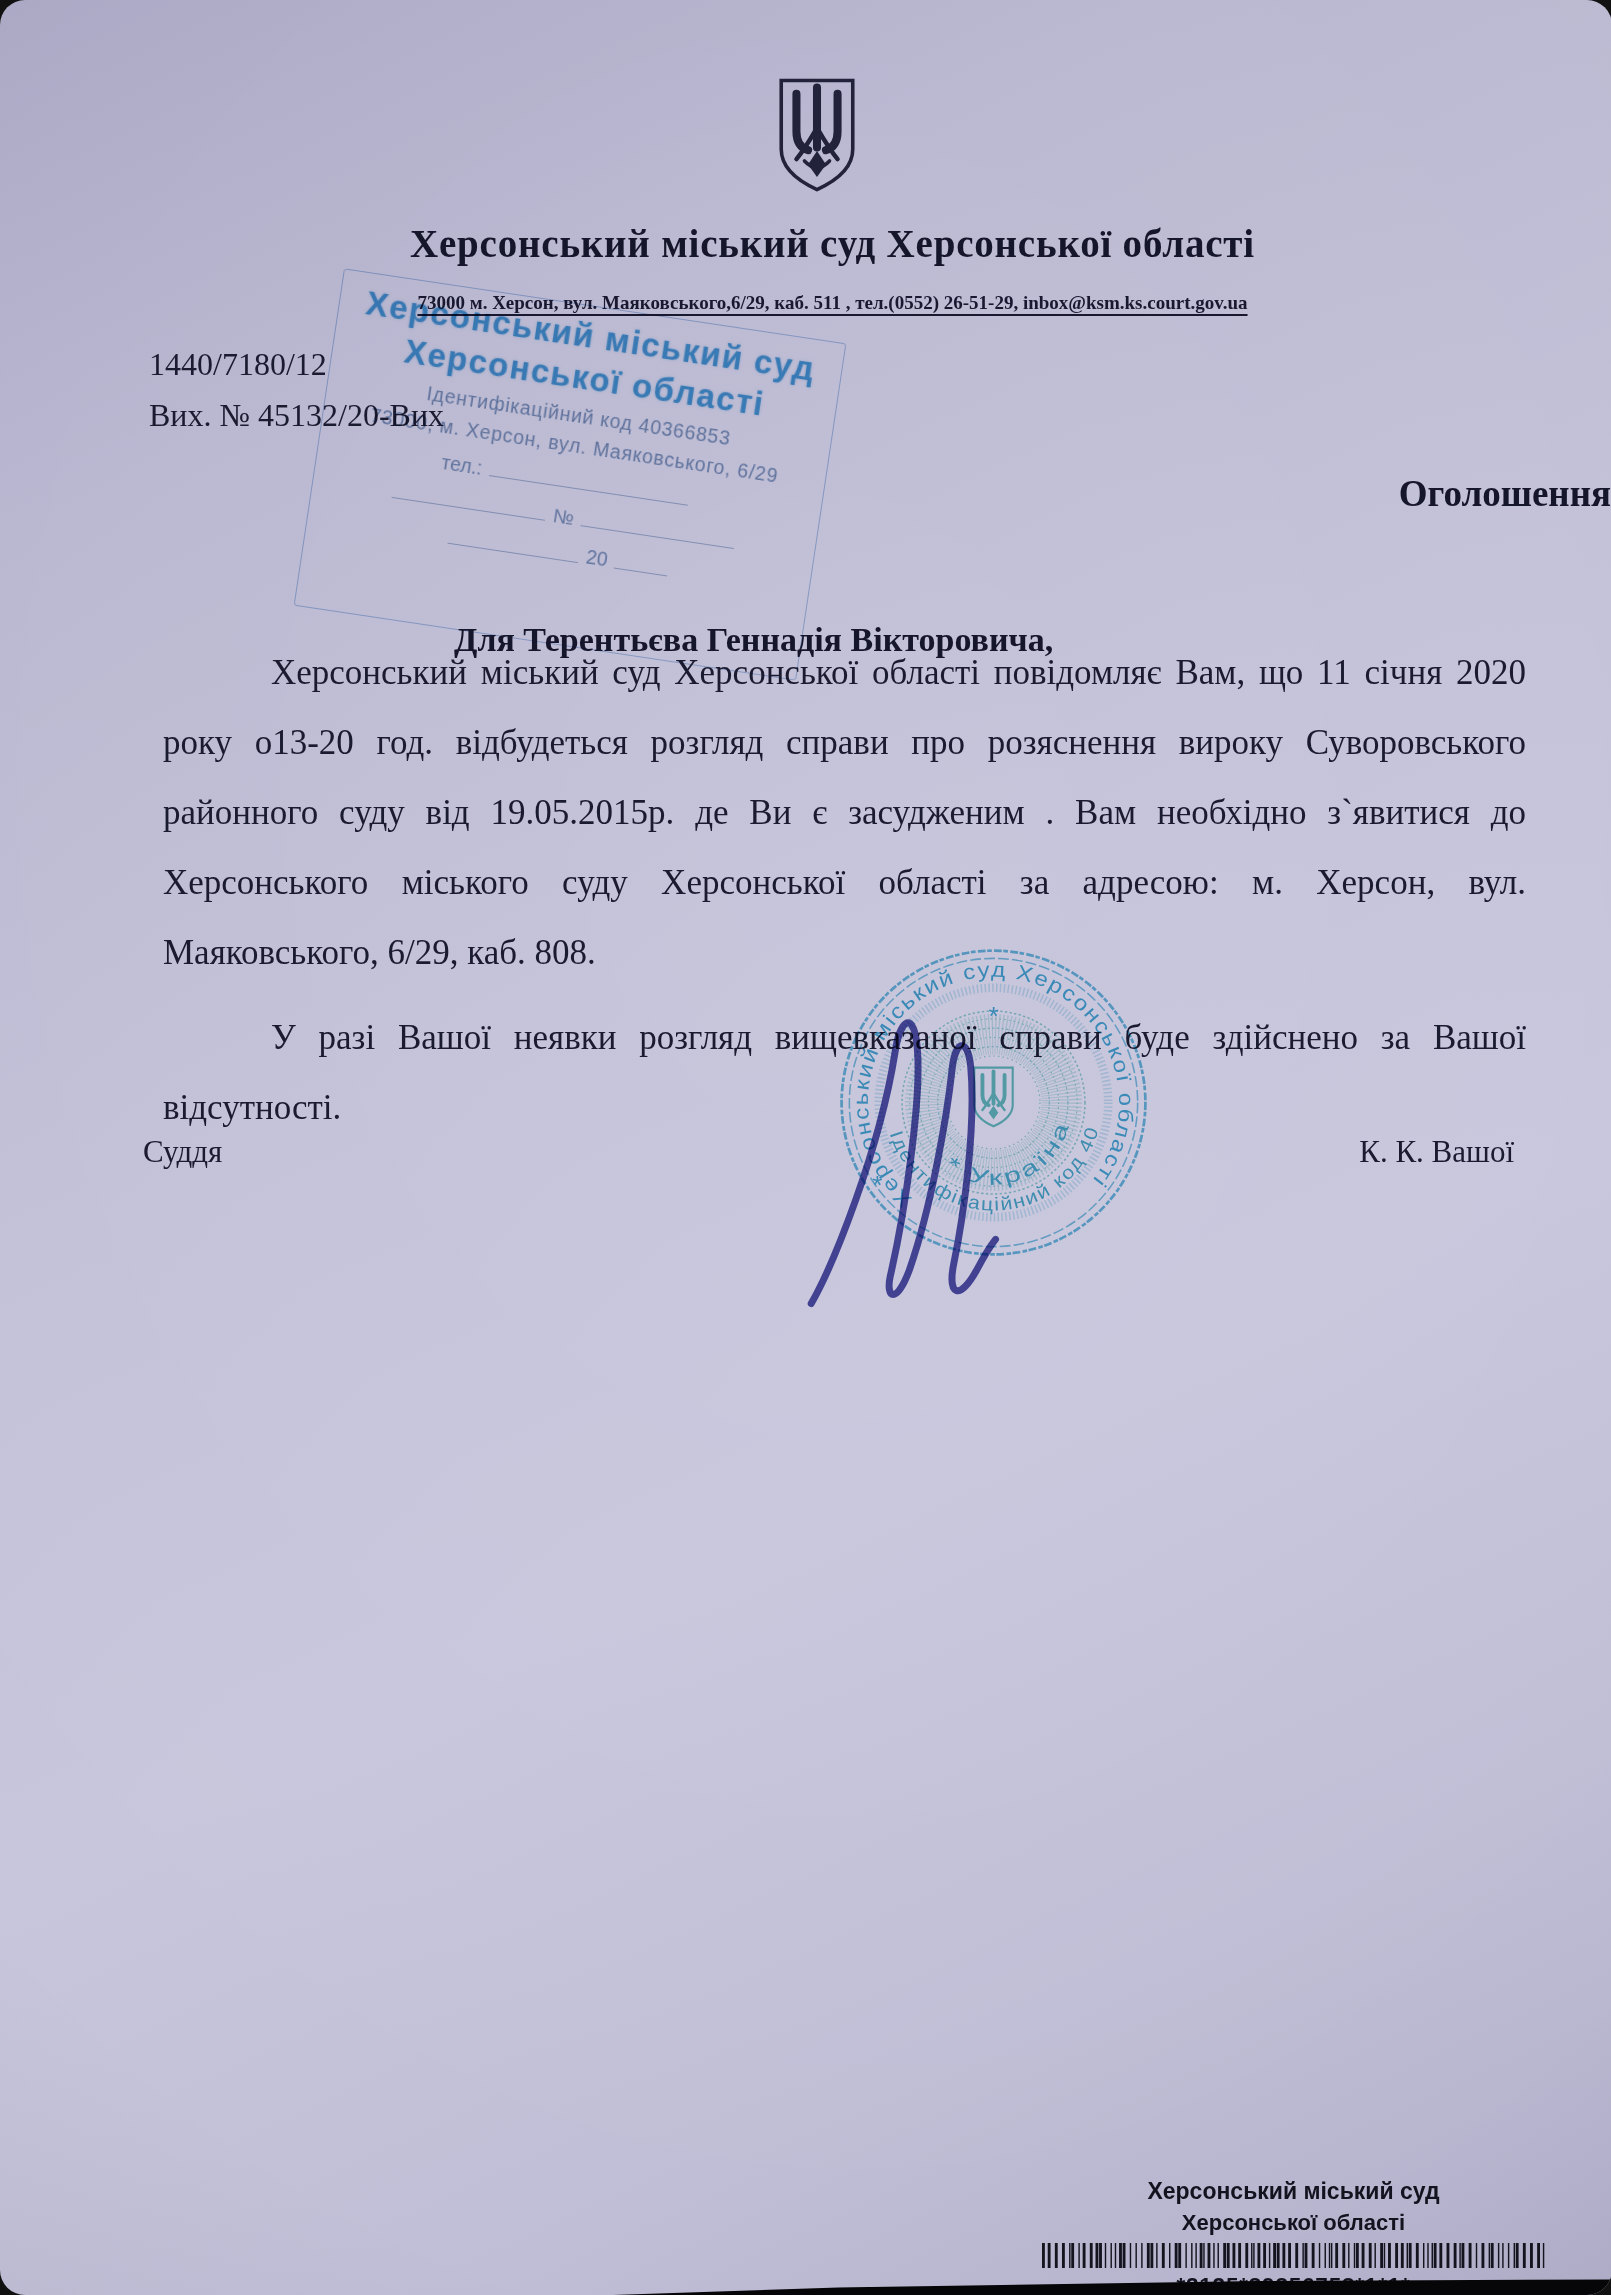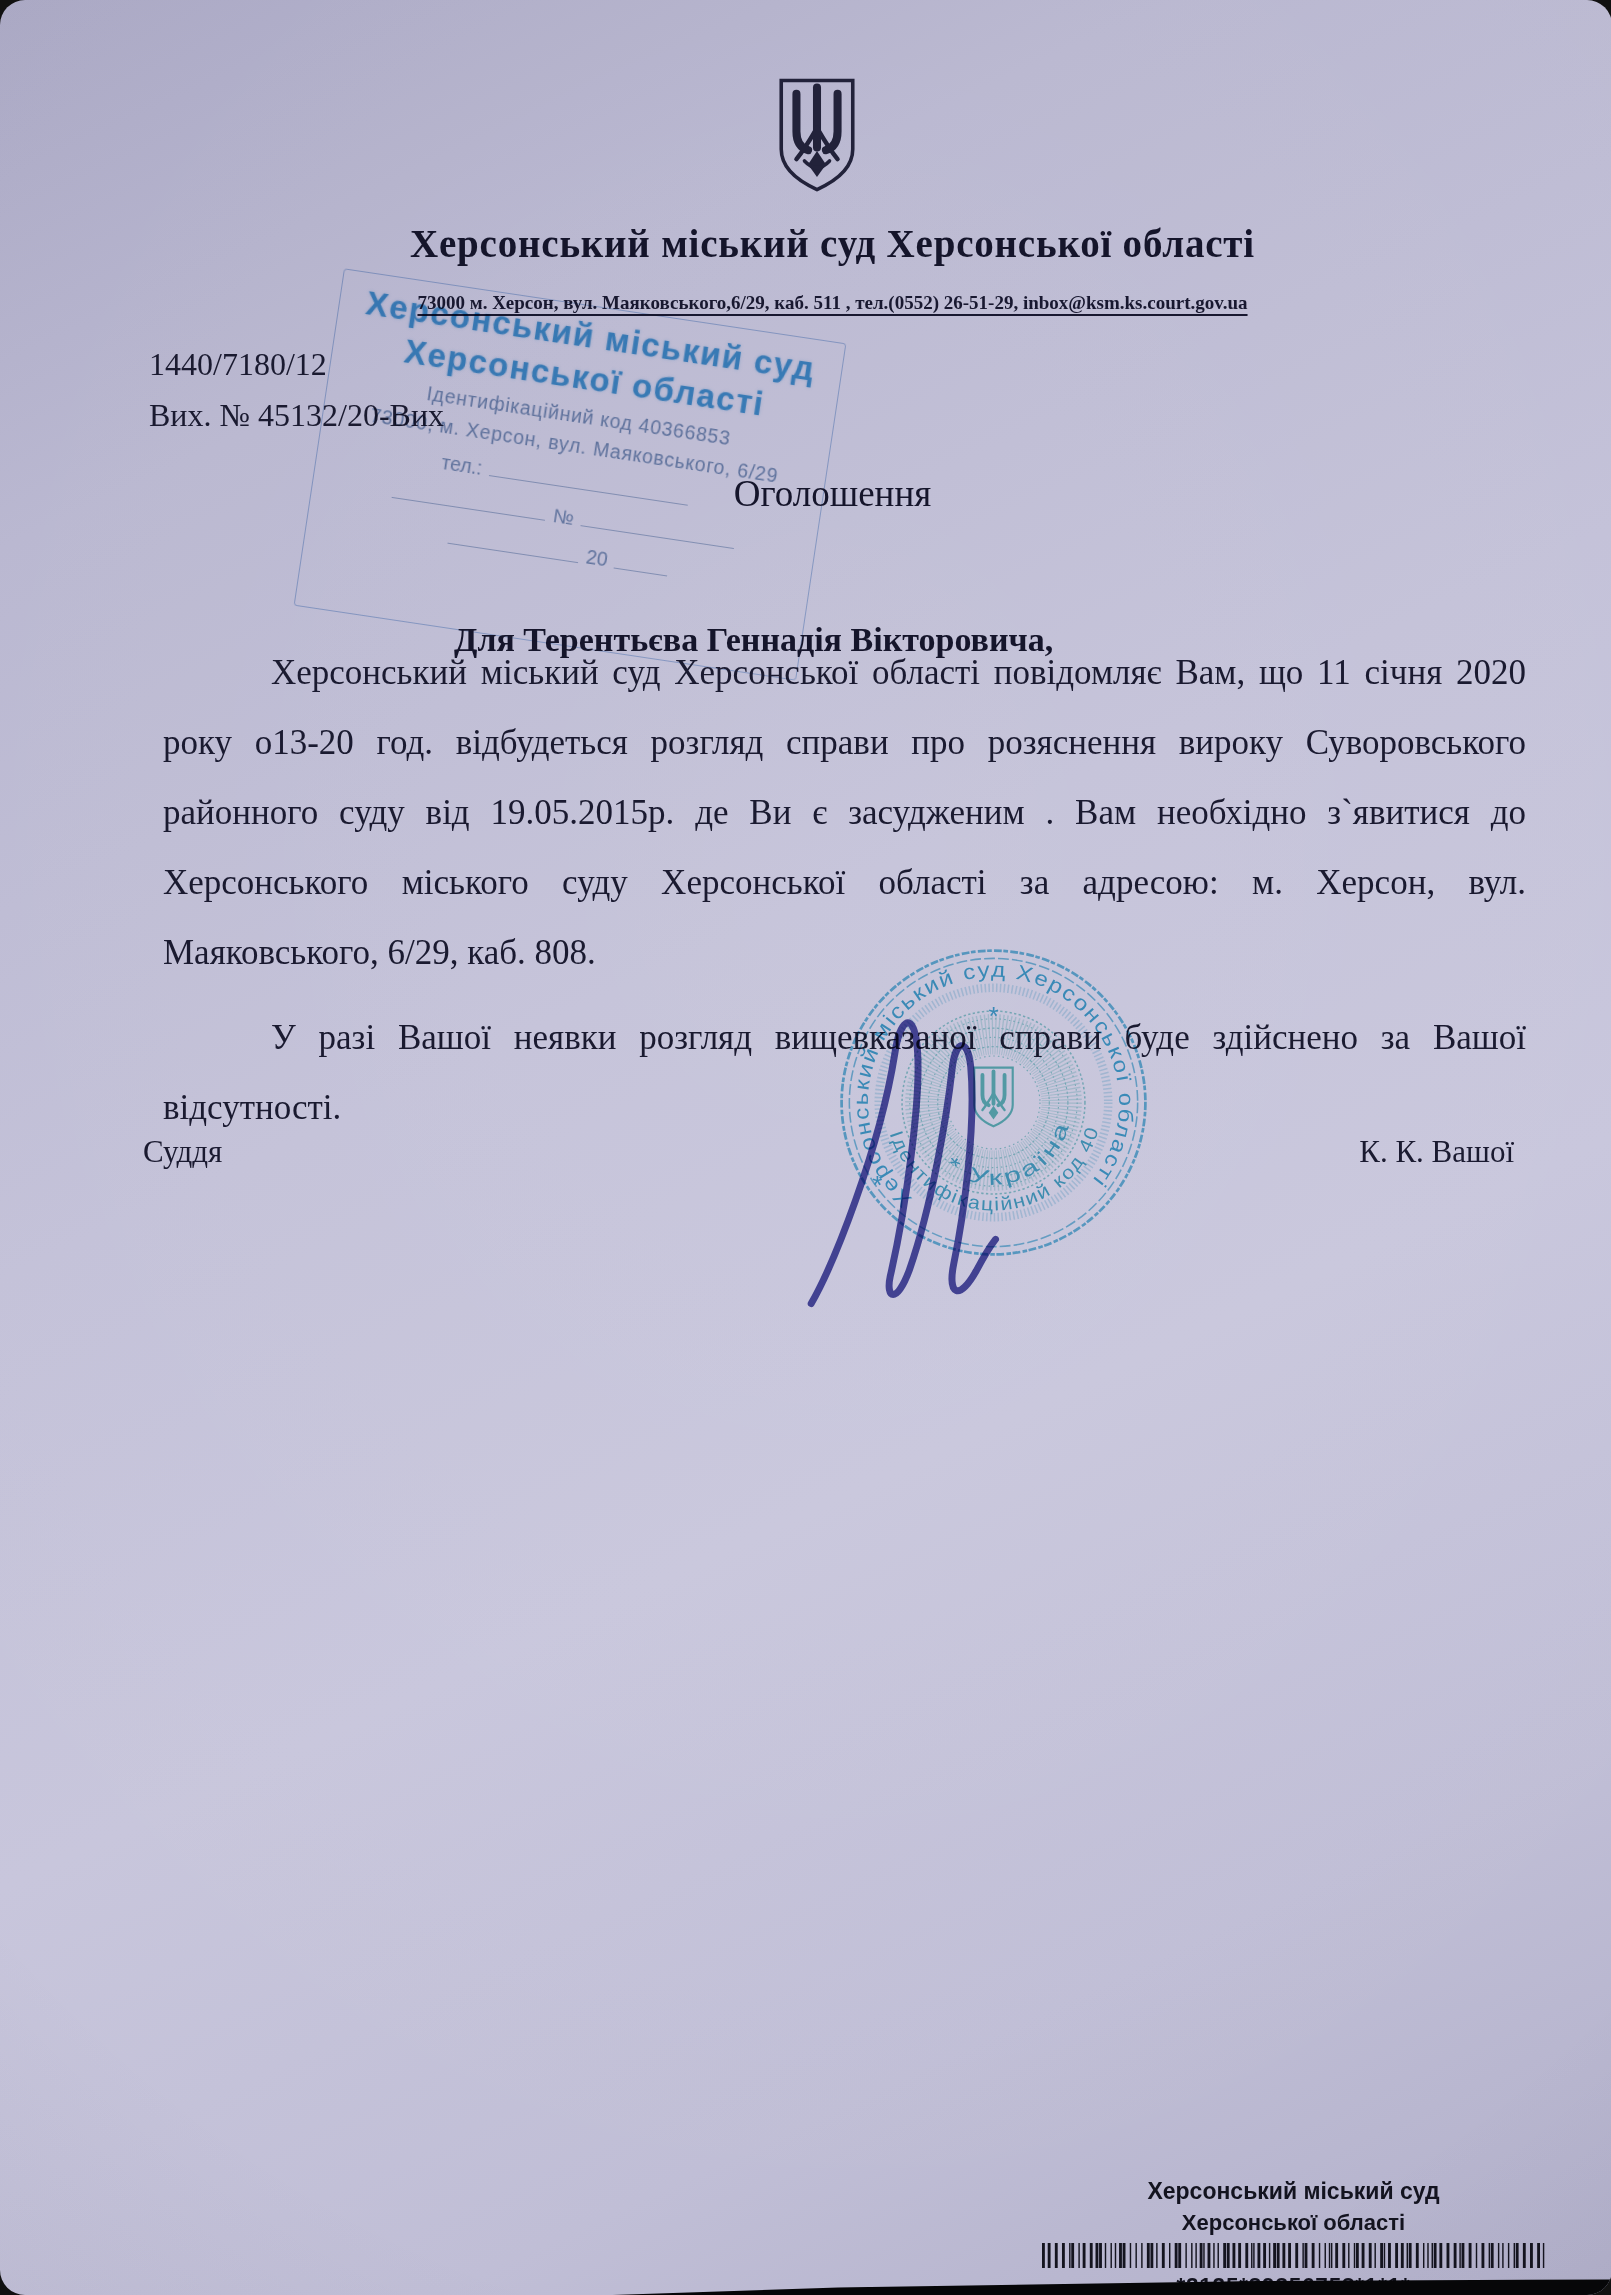--- a/index.html
+++ b/index.html
@@ -32,22 +32,22 @@
     text-align:center; font-family:"Liberation Sans", sans-serif; padding-top:9.3px; box-sizing:border-box;
   }
   .stamp-big { font-size:33px; font-weight:bold; letter-spacing:1.5px; line-height:42px;
     color:rgba(62,158,215,0.90); text-shadow:0 0 3.1px rgba(62,158,215,0.35); }
   .stamp-small { font-size:19.4px; color:rgba(106,138,178,0.85); margin-top:6.2px; letter-spacing:0.8px; }
   .stamp-row { margin-top:11px; font-size:19.4px; color:rgba(106,138,178,0.85); }
   .stamp-rule { display:inline-block; border-bottom:1.5px solid rgba(106,138,178,0.55); height:1em; vertical-align:baseline; margin:0 7.7px; }
   .w260{width:201px;} .w300{width:155px;} .w220{width:132px;} .w70{width:54px;}
 
   
-  .doc-title { position:absolute; left:54px; top:472px; width:1557px; text-align:center;
-    font-size:37px; font-weight:normal; color:#15152b; }
+  .doc-title { position:absolute; left:54px; top:472px; width:1557px; text-align:right;
+    font-size:37px; font-weight:bold; color:#15152b; }
   .addressee { position:absolute; left:454px; top:589px; font-size:34px; font-weight:bold; color:#15152b;margin-top:32px; }
   .body-text { position:absolute; left:163px; top:638px; width:1363px;
     font-size:35px; line-height:70px; text-align:justify; color:#1a1a30; }
   .body-text p { margin:0; text-indent:108px; }
   .body-text p + p { margin-top:15px; }
 
   .sign-row { position:absolute; left:143px; top:1134px; width:1371px;
     display:flex; justify-content:space-between; font-size:31px; color:#1a1a30;text-align:center; }
 
   

